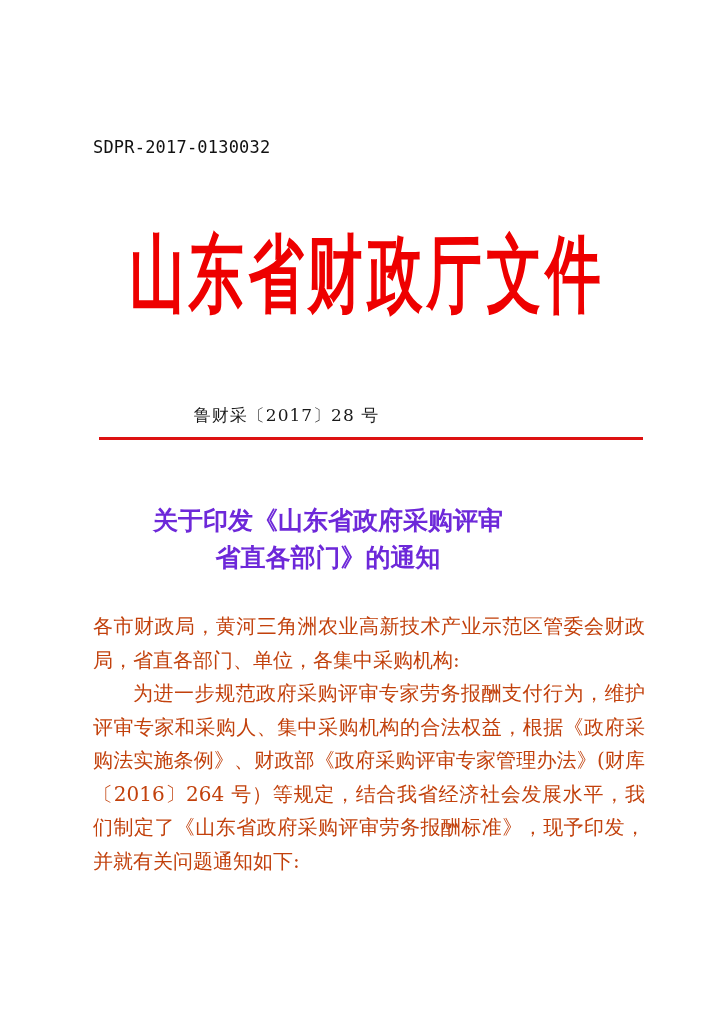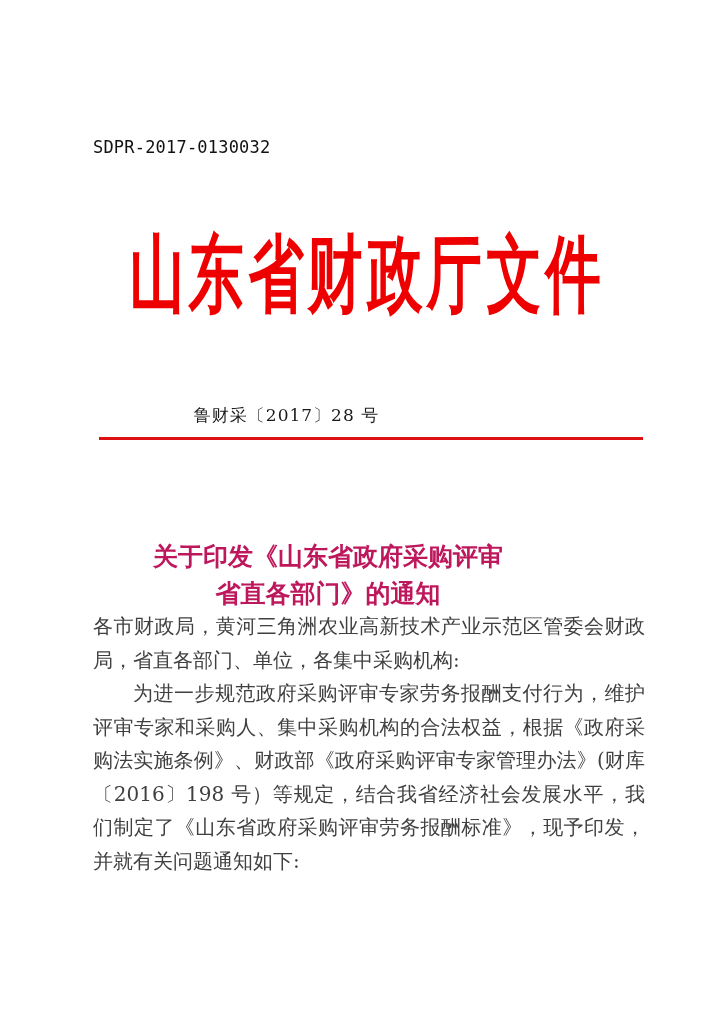--- a/index.html
+++ b/index.html
@@ -72,31 +72,30 @@
     .notice-title {
       position: absolute;
       left: 0;
       width: 656px;
       top: 502px;
       text-align: center;
       font-family: "DejaVu Serif", "Liberation Serif", serif;
       font-weight: bold;
       font-size: 25px;
       line-height: 37px;
-      color: #be185d;
-      margin-top: 36px;
+      color: #6d28d9;
     }
     .body-text {
       position: absolute;
       left: 93px;
       top: 610px;
       width: 552px;
       font-size: 20px;
       line-height: 33.5px;
-      color: #404040;
+      color: #c2410c;
       text-align: justify;
       text-justify: inter-character;
     }
     .body-text p {
       margin: 0;
     }
     .body-text .indent {
       text-indent: 40px;
     }
   </style>
@@ -122,16 +121,16 @@
 
   <div class="red-rule"></div>
 
   <div class="notice-title">
     <div>关于印发《山东省政府采购评审</div>
     <div>省直各部门》的通知</div>
   </div>
 
   <div class="body-text">
     <p>各市财政局，黄河三角洲农业高新技术产业示范区管委会财政局，省直各部门、单位，各集中采购机构:</p>
-    <p class="indent">为进一步规范政府采购评审专家劳务报酬支付行为，维护评审专家和采购人、集中采购机构的合法权益，根据《政府采购法实施条例》、财政部《政府采购评审专家管理办法》(财库〔2016〕198 号）等规定，结合我省经济社会发展水平，我们制定了《山东省政府采购评审劳务报酬标准》，现予印发，并就有关问题通知如下:</p>
+    <p class="indent">为进一步规范政府采购评审专家劳务报酬支付行为，维护评审专家和采购人、集中采购机构的合法权益，根据《政府采购法实施条例》、财政部《政府采购评审专家管理办法》(财库〔2016〕264 号）等规定，结合我省经济社会发展水平，我们制定了《山东省政府采购评审劳务报酬标准》，现予印发，并就有关问题通知如下:</p>
   </div>
 
 </div>
 
 </body></html>

